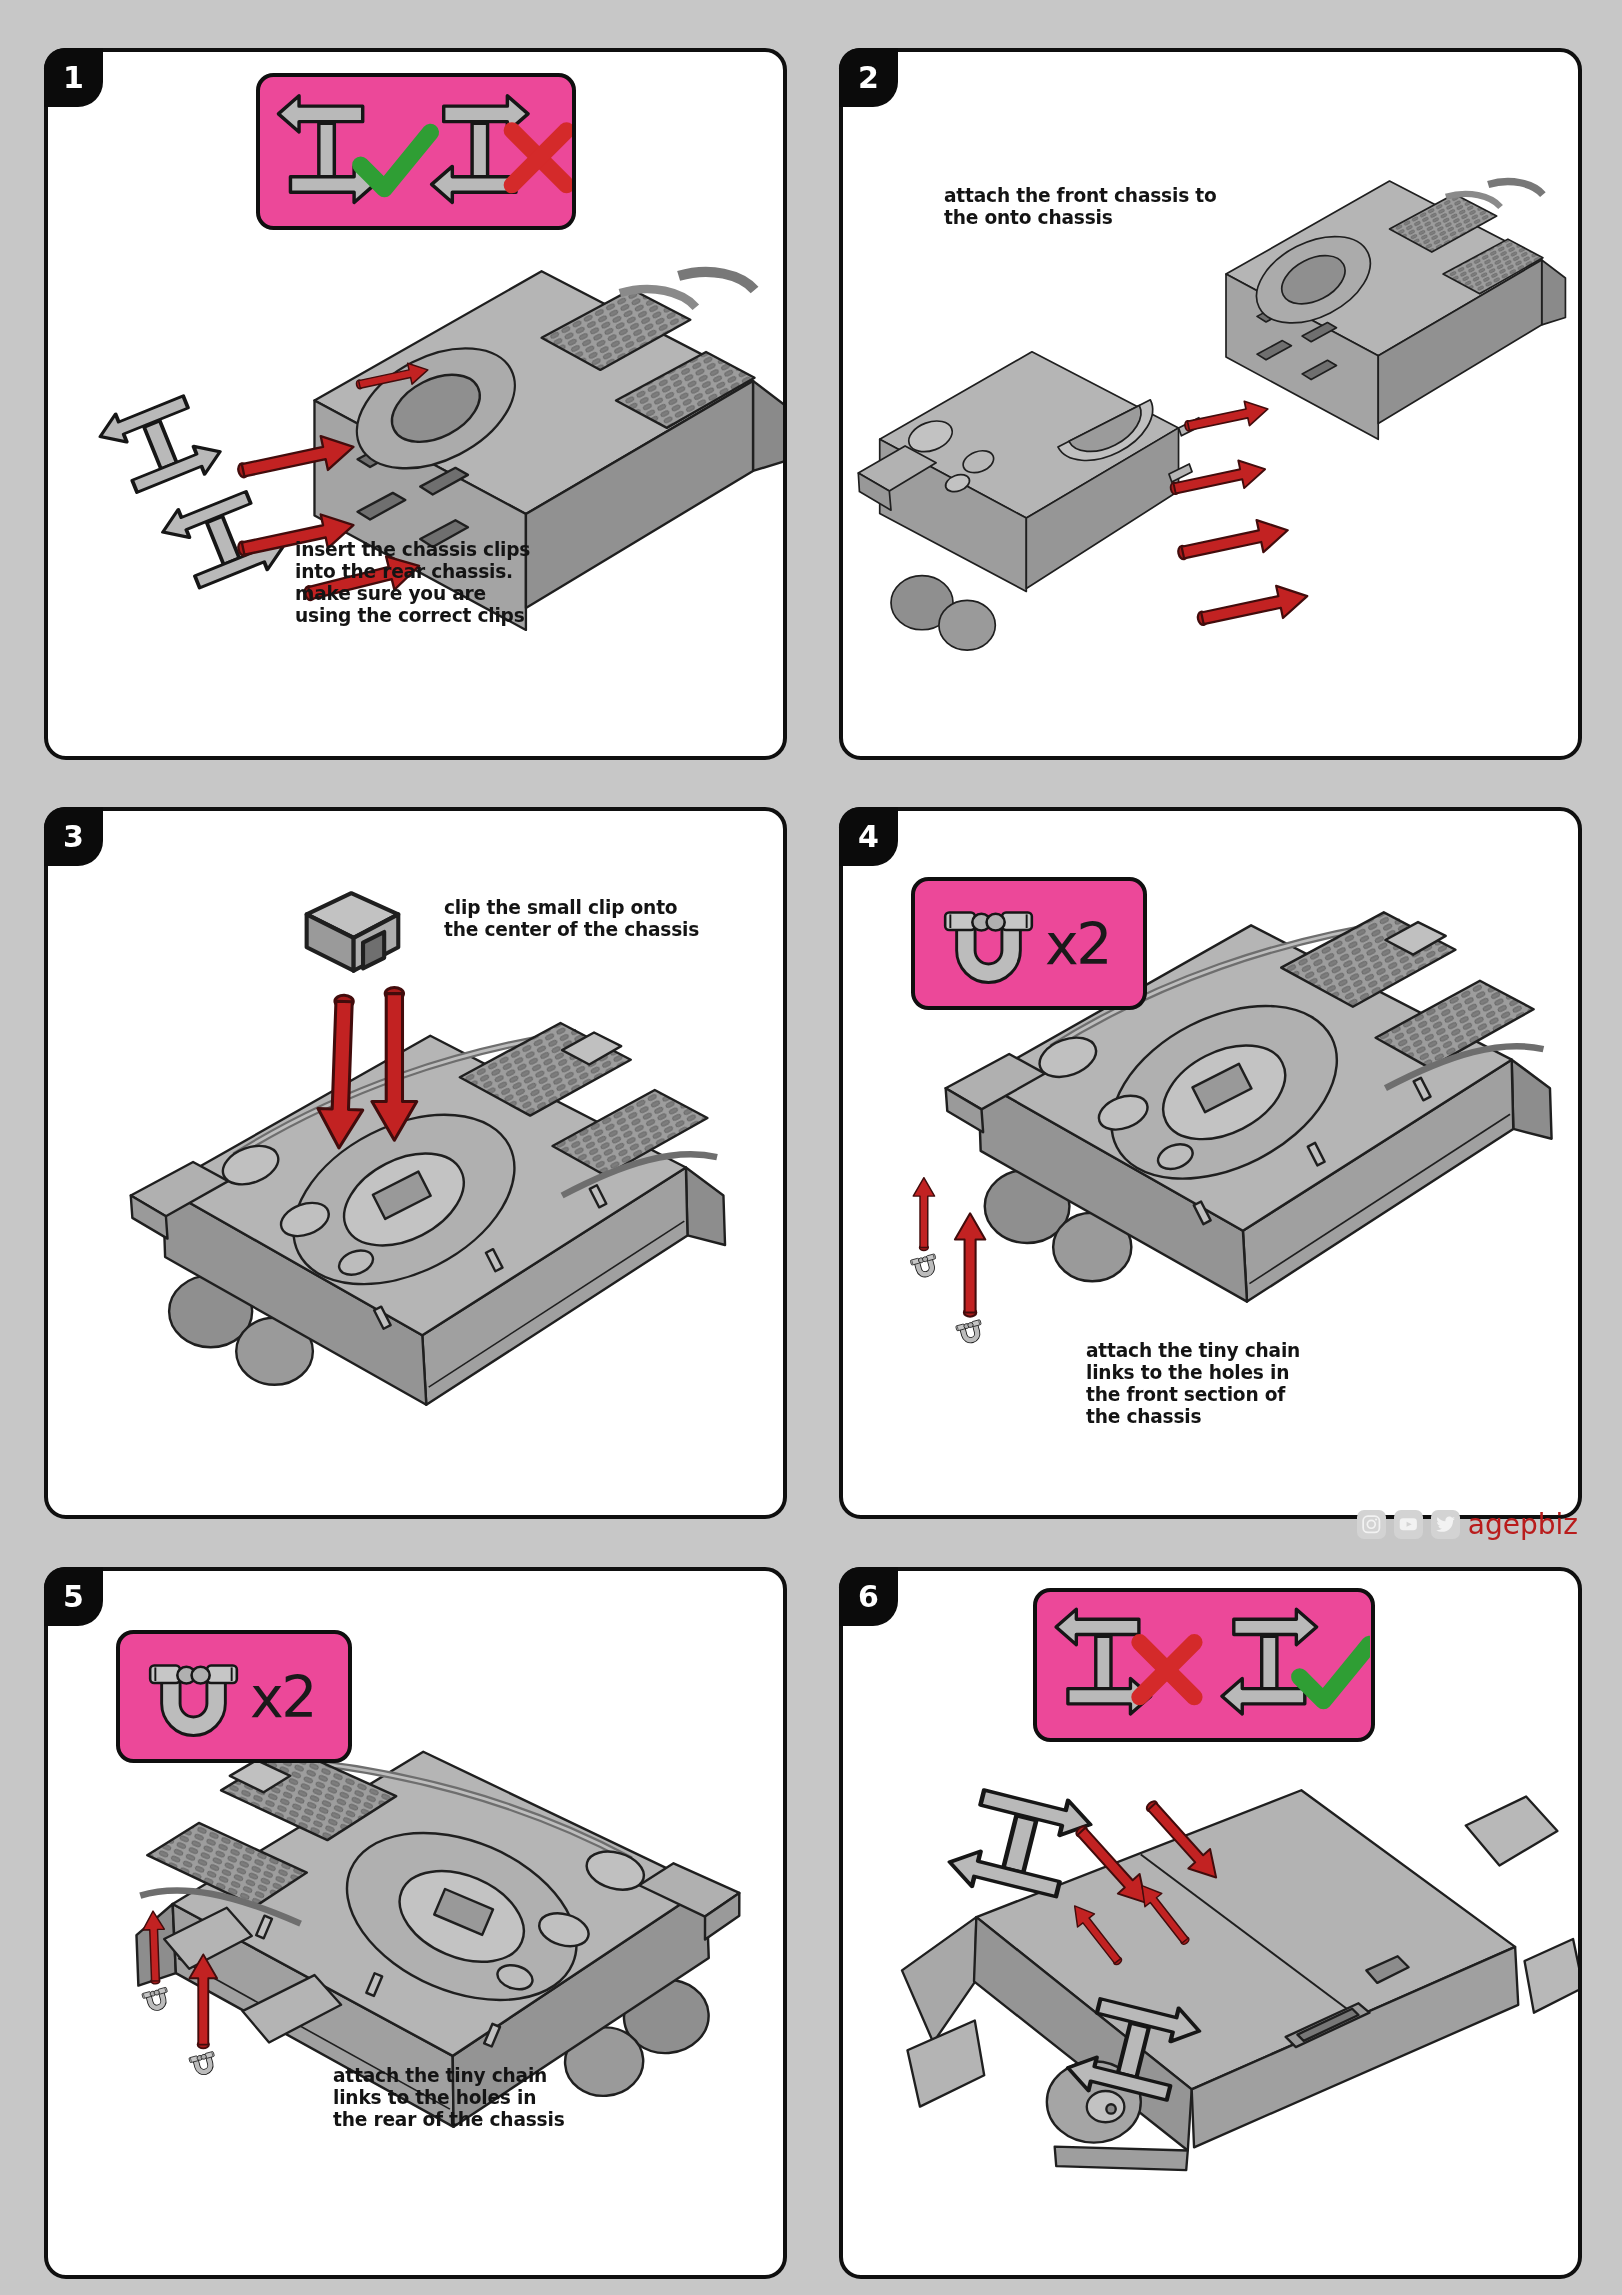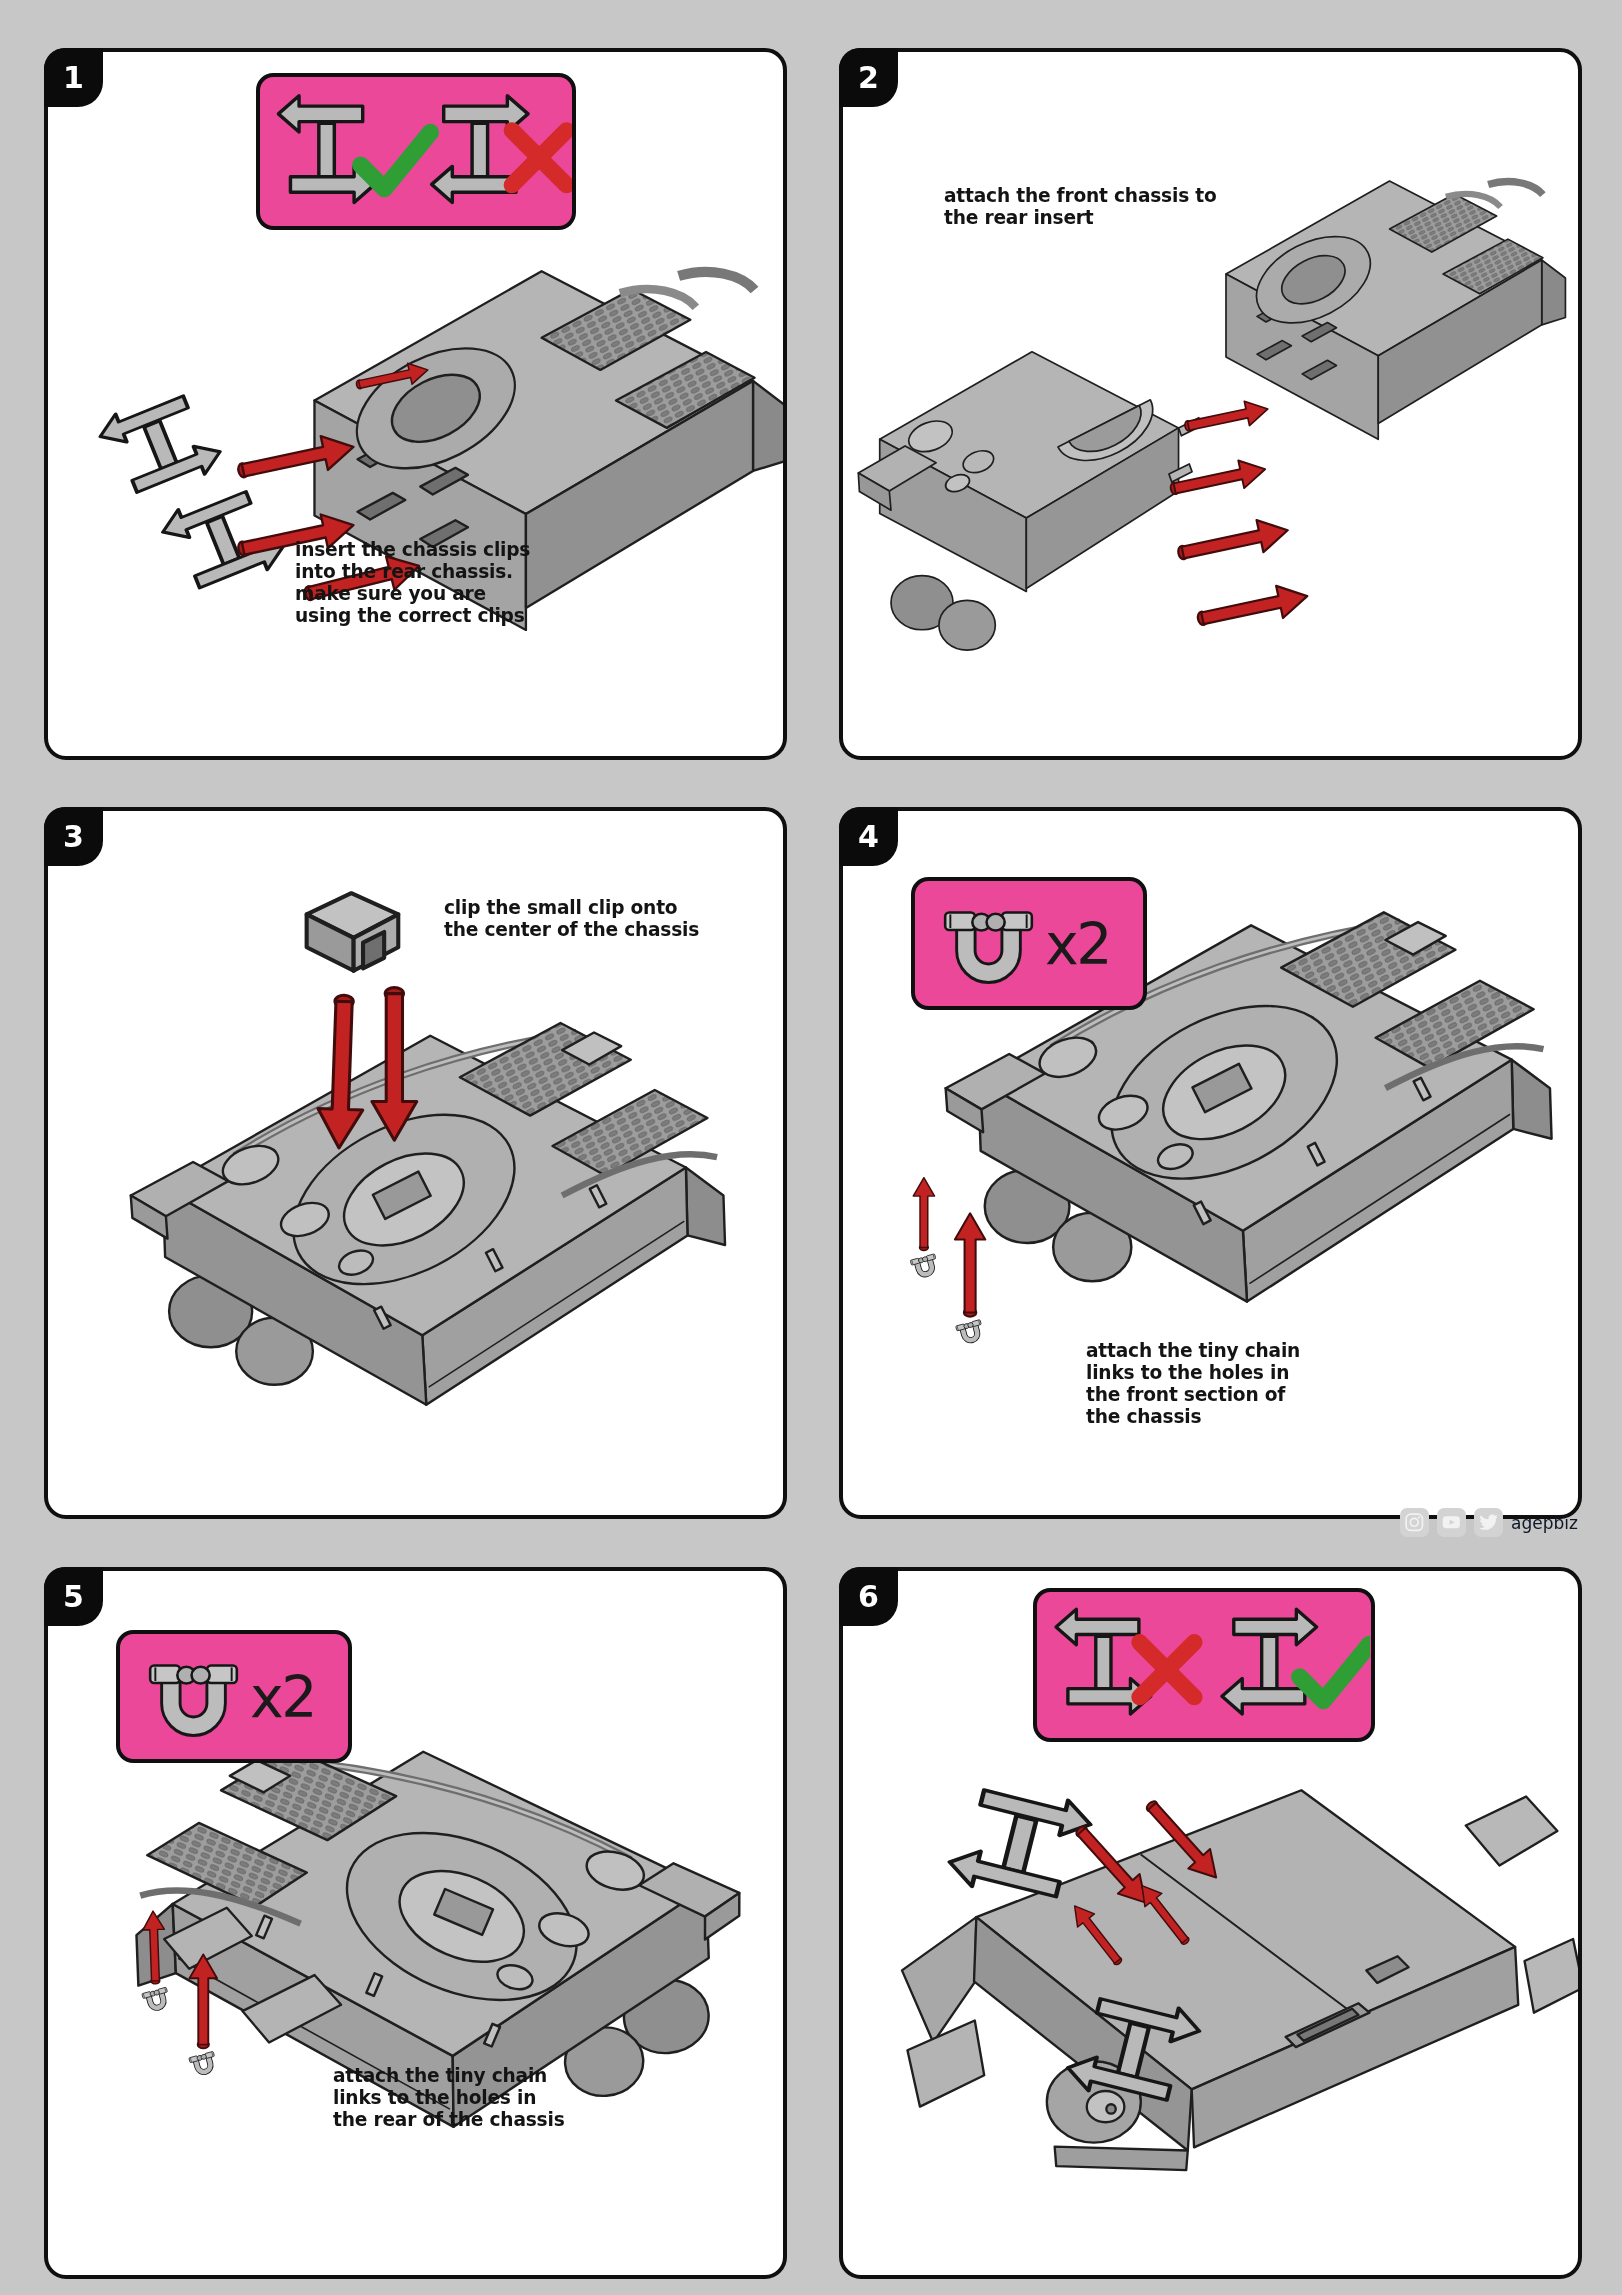--- a/index.html
+++ b/index.html
@@ -42,21 +42,21 @@
   }
   #p1 .callout{left:208px;top:20.6px;width:320px;height:157px}
   #p4 .callout{left:68px;top:66px;width:236px;height:133px;gap:8px}
   #p5 .callout{left:68px;top:59px;width:236px;height:133px;gap:8px}
   #p6 .callout{left:190px;top:16.6px;width:342px;height:154px}
   .count-label{font-size:57px;color:#1a1a1a;letter-spacing:-2.4px;margin-right:8px}
   .illus{position:absolute;inset:0;margin:0;z-index:1}
   .illus svg{width:100%;height:100%;display:block}
   .wm{position:absolute;top:1508px;right:45px;display:flex;align-items:center;gap:8px;z-index:9}
   .wm-icon{width:29px;height:29px;background:#d3d3d3;border-radius:7.1px;display:flex;align-items:center;justify-content:center}
-  .wm-text{font-size:17px;color:#0f172a;margin-left:0}
+  .wm-text{font-size:28px;color:#b91c1c;margin-left:0}
 </style>
 </head>
 <body>
 
 <svg width="0" height="0" style="position:absolute" aria-hidden="true">
 <defs>
   <pattern id="grille" width="16" height="9" patternUnits="userSpaceOnUse" patternTransform="rotate(-27)">
     <rect width="16" height="9" fill="#9d9d9d"></rect>
     <rect x="1.5" y="2" width="11" height="5" rx="2.5" fill="#7d7d7d" stroke="#565656" stroke-width="0.8"></rect>
   </pattern>
@@ -225,21 +225,21 @@
     <svg viewBox="0 0 938 899">
       <use href="#frontbox" transform="translate(25,300) scale(0.72)"></use>
       <use href="#rearbox" transform="translate(460,100) scale(0.72)"></use>
       <use href="#rarrow" transform="translate(438,478) rotate(-12) scale(0.72)"></use>
       <use href="#rarrow" transform="translate(420,558) rotate(-12) scale(0.82)"></use>
       <use href="#rarrow" transform="translate(430,640) rotate(-12) scale(0.95)"></use>
       <use href="#rarrow" transform="translate(455,724) rotate(-12) scale(0.95)"></use>
     </svg>
   </figure>
   <p class="caption">attach the front chassis to
-the rear insert</p>
+the onto chassis</p>
 </section>
 
 <section class="panel" id="p3">
   <div class="tab">
     <span>3</span>
   </div>
   <figure class="illus">
     <svg viewBox="0 0 938 899">
       <use href="#hull" transform="translate(85,185) scale(1.02)"></use>
       <use href="#smallclip" transform="translate(330,105) scale(1.5)"></use>

